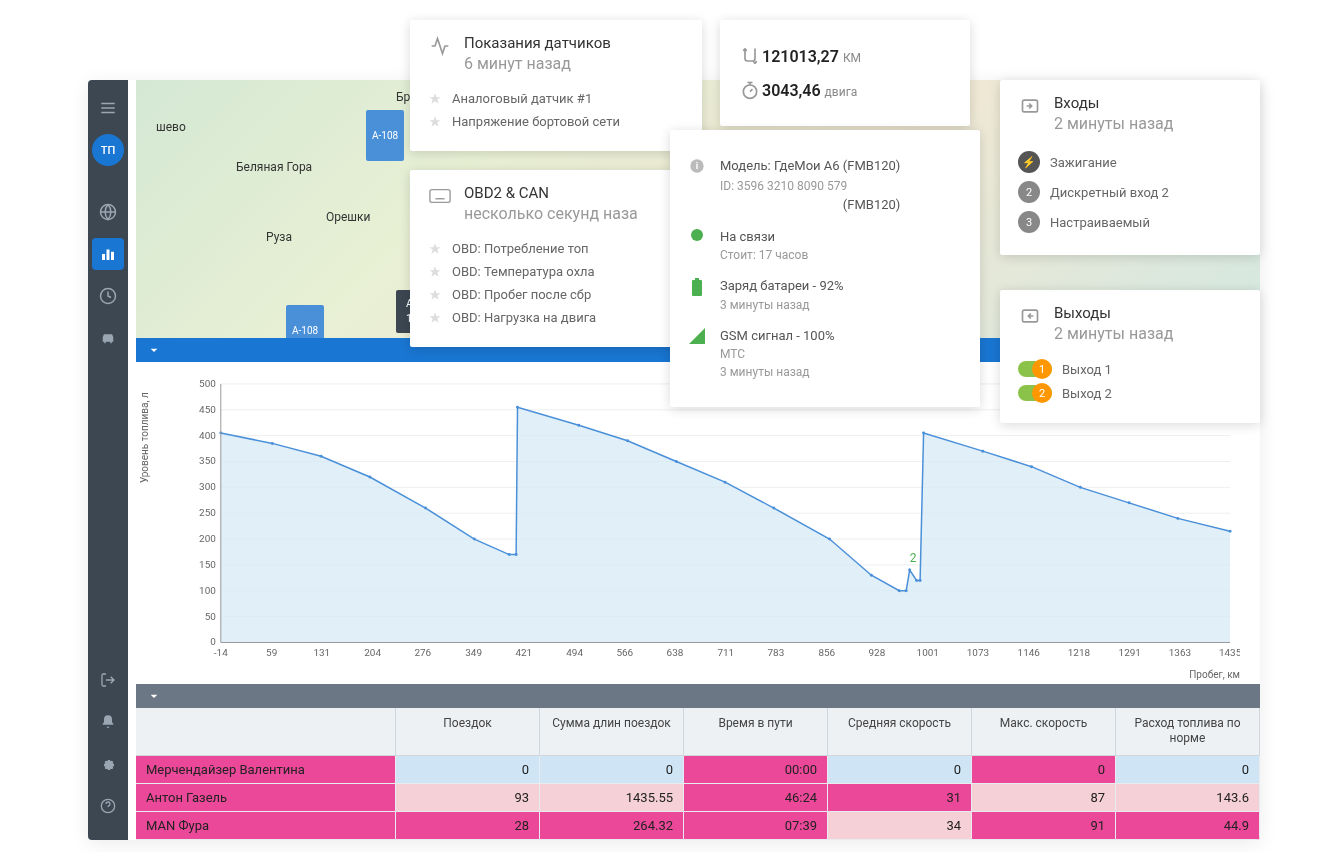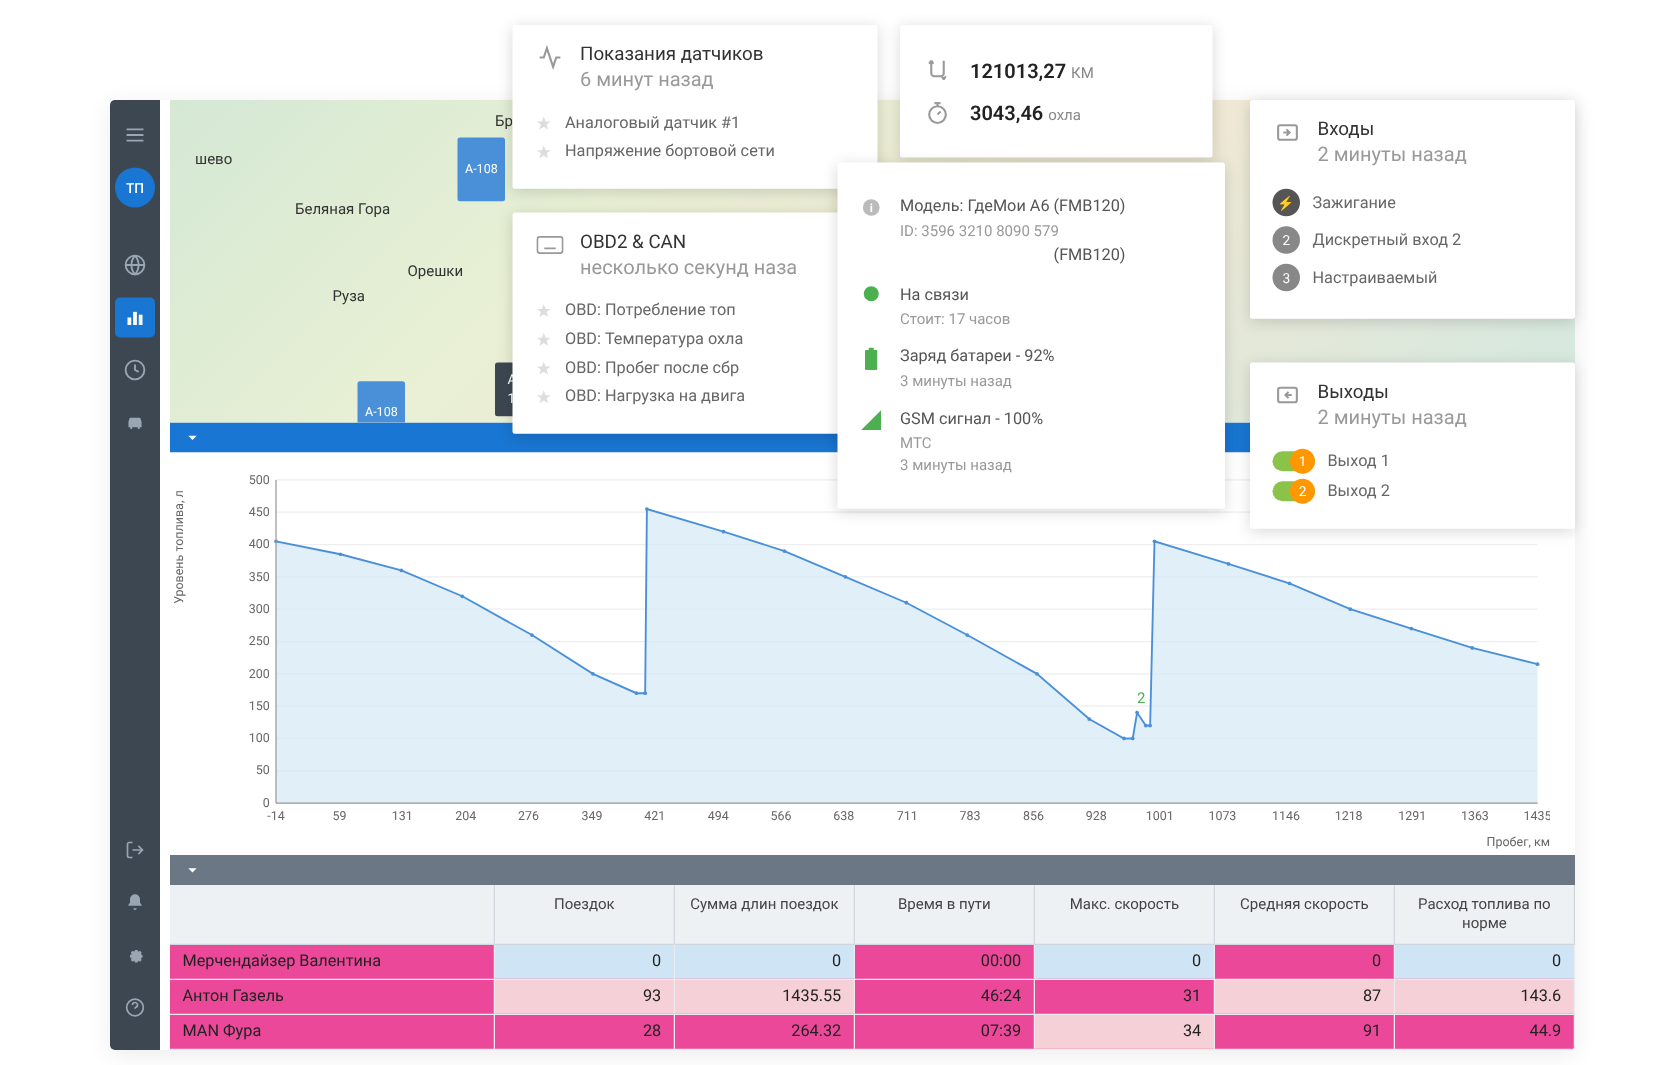--- a/index.html
+++ b/index.html
@@ -38,21 +38,21 @@
 .card-inputs{left:1000px;top:80px;width:260px}
 .card-outputs{left:1000px;top:290px;width:260px}
 .card-title{font-size:15px;color:#333;font-weight:400;margin-bottom:2px}
 .card-sub{font-size:16px;color:#999;margin-bottom:10px}
 .card-row{display:flex;align-items:center;gap:10px;margin:8px 0;font-size:13px;color:#666}
 .card-head{display:flex;gap:12px;align-items:flex-start;margin-bottom:8px}
 .card-head-icon{width:24px;height:24px;display:flex;align-items:center;justify-content:center;color:#999;flex-shrink:0}
 .icon-star{color:#ccc;flex-shrink:0}
 .icon-circle{width:22px;height:22px;border-radius:50%;background:#888;color:#fff;display:flex;align-items:center;justify-content:center;font-size:11px;flex-shrink:0}
 .icon-dot{width:12px;height:12px;border-radius:50%;flex-shrink:0}
-.stat-row{display:flex;align-items:center;gap:14px;margin:10px 0}
+.stat-row{display:flex;align-items:center;margin:10px 0}
 .stat-val{font-size:16px;color:#222;font-weight:600}
 .stat-unit{font-size:12px;color:#888;font-weight:400;margin-left:4px}
 .device-row{display:flex;gap:14px;align-items:flex-start;margin:12px 0}
 .device-icon{width:18px;display:flex;justify-content:center;flex-shrink:0;margin-top:2px}
 .device-text{font-size:13px;color:#555;line-height:1.5}
 .device-text .sub{color:#999;font-size:12px}
 .toggle{width:34px;height:16px;background:#8bc34a;border-radius:8px;position:relative;flex-shrink:0}
 .toggle-knob{position:absolute;right:0;top:-2px;width:20px;height:20px;background:#ff9800;border-radius:50%;color:#fff;font-size:11px;display:flex;align-items:center;justify-content:center}
 .map-city{position:absolute;font-size:12px;color:#333}
 </style>
@@ -230,22 +230,22 @@
           <path d="M7 10l5 5 5-5z"></path>
         </svg>
     </div>
 
     <div class="table-area">
       <div class="table-header" id="tblHead">
           <div></div>
           <div>Поездок</div>
           <div>Сумма длин поездок</div>
           <div>Время в пути</div>
+          <div>Средняя скорость</div>
           <div>Макс. скорость</div>
-          <div>Средняя скорость</div>
           <div>Расход топлива по норме</div>
         </div>
       <div id="tblBody">
           <div class="table-row">
             <div>Мерчендайзер Валентина</div>
             <div class="cell-blue">0</div>
             <div class="cell-blue">0</div>
             <div class="">00:00</div>
             <div class="cell-blue">0</div>
             <div class="">0</div>
@@ -358,21 +358,21 @@
   </div>
   <div class="stat-row">
     <div class="card-head-icon">
         <svg width="20" height="20" viewBox="0 0 24 24" fill="none" stroke="#999" stroke-width="2">
           <circle cx="12" cy="14" r="8"></circle>
           <line x1="12" y1="6" x2="12" y2="3"></line>
           <line x1="9" y1="3" x2="15" y2="3"></line>
           <line x1="12" y1="14" x2="15" y2="11"></line>
         </svg>
       </div>
-    <div><span class="stat-val">3043,46</span><span class="stat-unit">охла</span></div>
+    <div><span class="stat-val">3043,46</span><span class="stat-unit">двига</span></div>
   </div>
 </div>
 
 <div class="card card-device">
   <div class="device-row">
     <div class="device-icon">
         <svg width="16" height="16" viewBox="0 0 24 24" fill="#bbb">
           <circle cx="12" cy="12" r="10"></circle>
           <text x="12" y="17" text-anchor="middle" fill="#fff" font-size="14" font-weight="bold">i</text>
         </svg>

